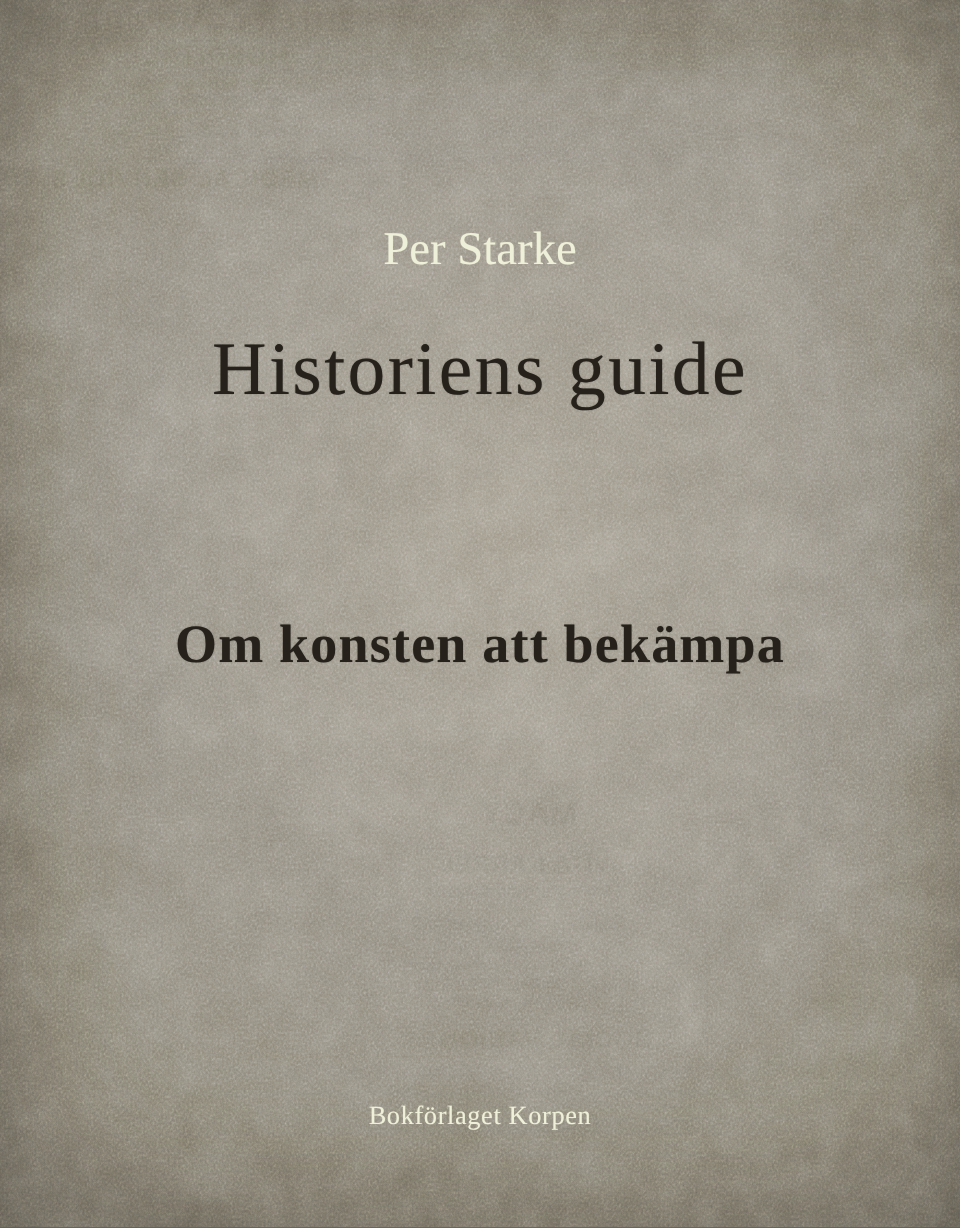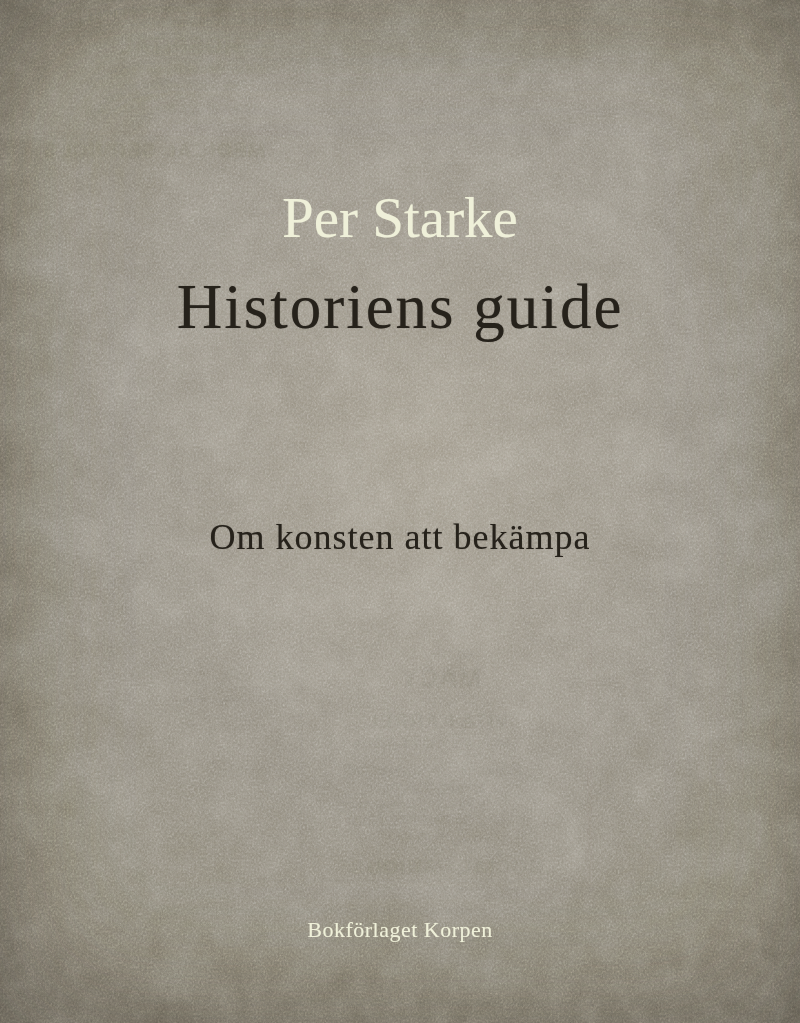--- a/index.html
+++ b/index.html
@@ -37,41 +37,42 @@
     white-space: nowrap;
     transform: scaleX(-1); 
     letter-spacing: 1px;
   }
   .ghost-rule { position: absolute; background: var(--ghost); }
 
   
   .line { position: absolute; left: 0; width: 100%; text-align: center; white-space: nowrap; }
 
   .author {
-    top: 188px;
-    font-size: 57px;
+    top: 178px;
+    font-size: 39px;
     line-height: 60px;
     color: var(--cream);
     text-shadow: 0 0 1px rgba(240,241,218,0.35);
   }
   .title {
     top: 253px;
     font-size: 63px;
     line-height: 108px;
     letter-spacing: 2px;
     color: var(--ink);
     text-shadow: 0 0 1px rgba(35,31,25,0.45);
   }
   .subtitle {
     top: 505px;
-    font-size: 36px;
+    font-size: 45px;
     line-height: 65px;
     letter-spacing: 1px;
     color: var(--ink);
     text-shadow: 0 0 1px rgba(35,31,25,0.4);
+    font-weight: bold;
   }
   .publisher {
     top: 908px;
     font-size: 22px;
     line-height: 44px;
     letter-spacing: 0.5px;
     color: var(--cream);
     text-shadow: 0 0 1px rgba(240,241,218,0.35);
   }
 </style>

